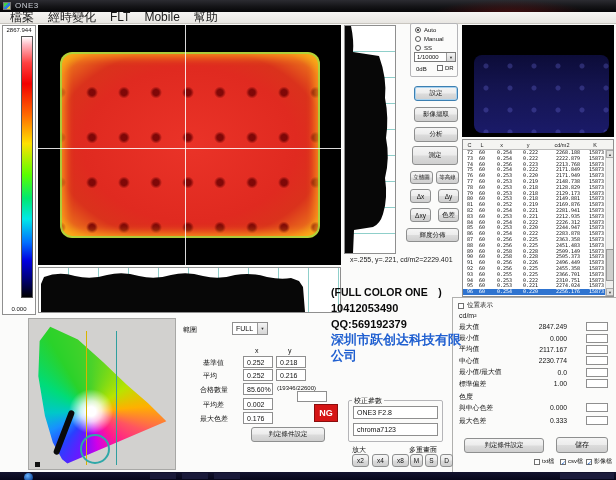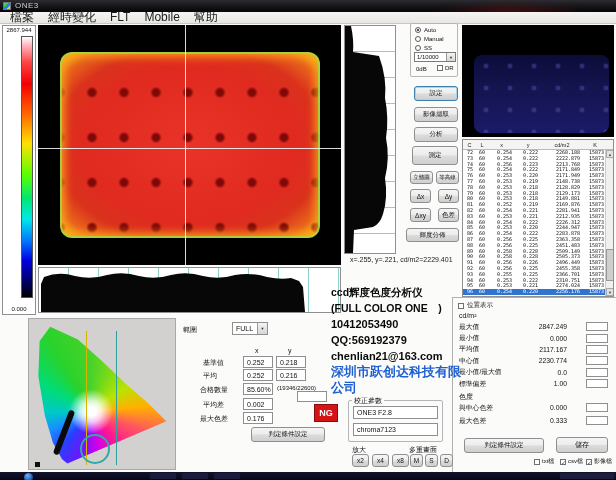--- a/index.html
+++ b/index.html
@@ -581,25 +581,23 @@
         <span>csv檔</span>
       </div>
 
       <div class="save-cb checked" style="left: 134px;">
         <span class="cb-box"></span>
         <span>影像檔</span>
       </div>
     </div>
 
   <div class="contact">
-    <div class="c1">ccd辉度色度分析仪</div>
     <div class="c2">(FULL COLOR ONE　)</div>
     <div class="c4">10412053490</div>
     <div class="c5">QQ:569192379</div>
-    <div class="c6">chenlian21@163.com</div>
     <div class="c7">深圳市跃创达科技有限公司</div>
   </div>
 
   <div class="cie-panel">
     <div class="horseshoe"></div>
     <div class="cie-line-y"></div>
     <div class="cie-line-t"></div>
     <div class="cie-circle"></div>
     <div class="cie-pen"></div>
     <div class="cie-grip"></div>

